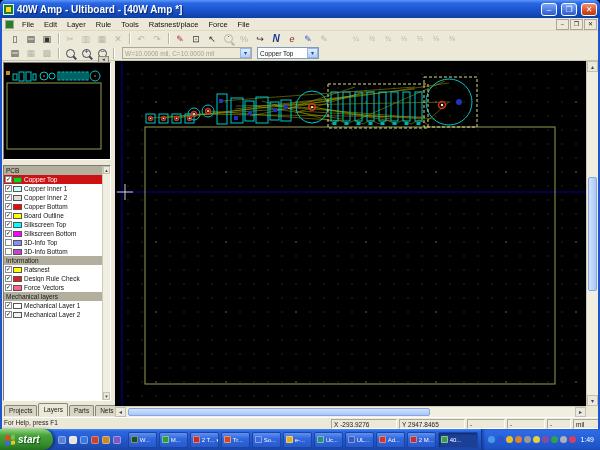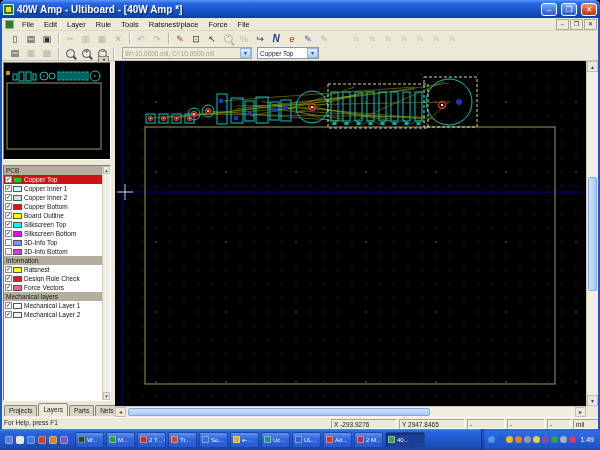--- a/index.html
+++ b/index.html
@@ -489,20 +489,29 @@
       <span class="sb-cell" style="width: 66px;">X -293.9276</span>
       <span class="sb-cell" style="width: 66px;">Y 2947.8465</span>
       <span class="sb-cell" style="width: 38px;">-</span>
       <span class="sb-cell" style="width: 38px;">-</span>
       <span class="sb-cell" style="width: 24px;">-</span>
       <span class="sb-cell" style="width: 26px;">mil</span>
     </span>
 </div>
 
 <div class="taskbar">
+  <div class="start-btn">
+    <span class="win-flag">
+      <span style="background:#e04a2a"></span>
+        <span style="background:#7ac043"></span>
+      <span style="background:#3a6ae0"></span>
+        <span style="background:#f0c030"></span>
+    </span>
+    <span>start</span>
+  </div>
   <div class="ql" id="quick-launch">
       <span class="ql-icon" style="background: rgb(90, 127, 214);"></span>
       <span class="ql-icon" style="background: rgb(232, 228, 216);"></span>
       <span class="ql-icon" style="background: rgb(58, 122, 224);"></span>
       <span class="ql-icon" style="background: rgb(194, 69, 50);"></span>
       <span class="ql-icon" style="background: rgb(201, 138, 46);"></span>
       <span class="ql-icon" style="background: rgb(122, 88, 196);"></span>
     </div>
   <div class="task-btns" id="task-buttons">
       <span class="task-btn">

